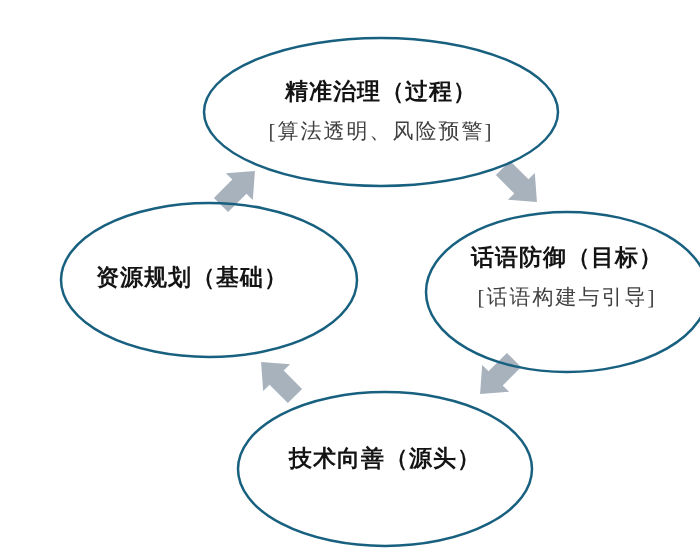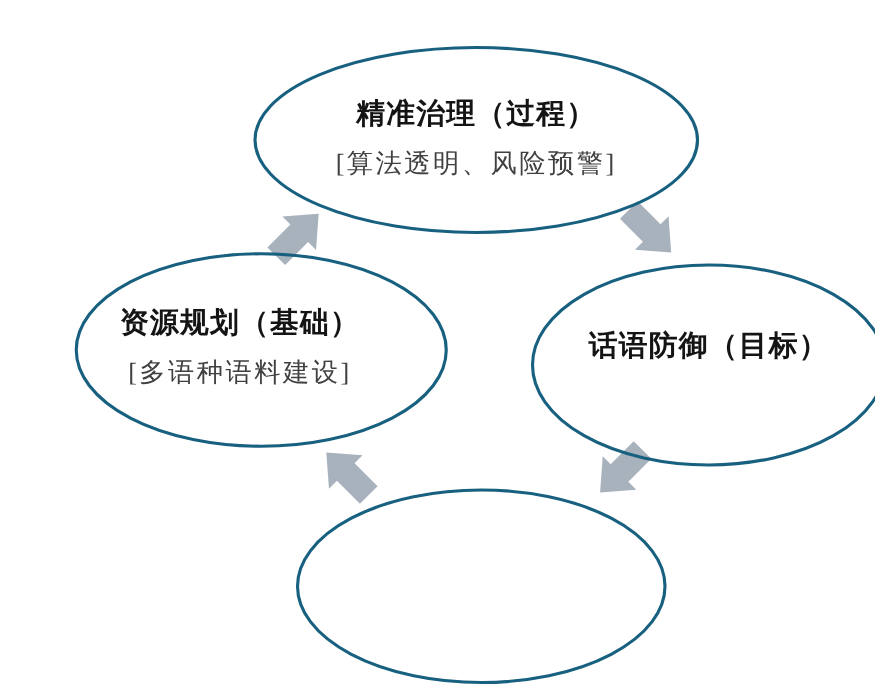--- a/index.html
+++ b/index.html
@@ -67,23 +67,24 @@
     <ellipse cx="354" cy="469" rx="147" ry="77" fill="none" stroke-width="2.5" stroke="#18607F"></ellipse>
   </svg>
 
   <div class="node-label pos-top">
     <div class="node-title">精准治理（过程）</div>
     <div class="node-subtitle">[算法透明、风险预警]</div>
   </div>
 
   <div class="node-label pos-left">
     <div class="node-title">资源规划（基础）</div>
-    <div class="node-subtitle">[多语种语料建设]</div>
   </div>
 
   <div class="node-label pos-right">
     <div class="node-title">话语防御（目标）</div>
+    <div class="node-subtitle">[话语构建与引导]</div>
   </div>
 
   <div class="node-label pos-bottom">
+    <div class="node-title">技术向善（源头）</div>
   </div>
 
 </div>
 
 </body></html>

